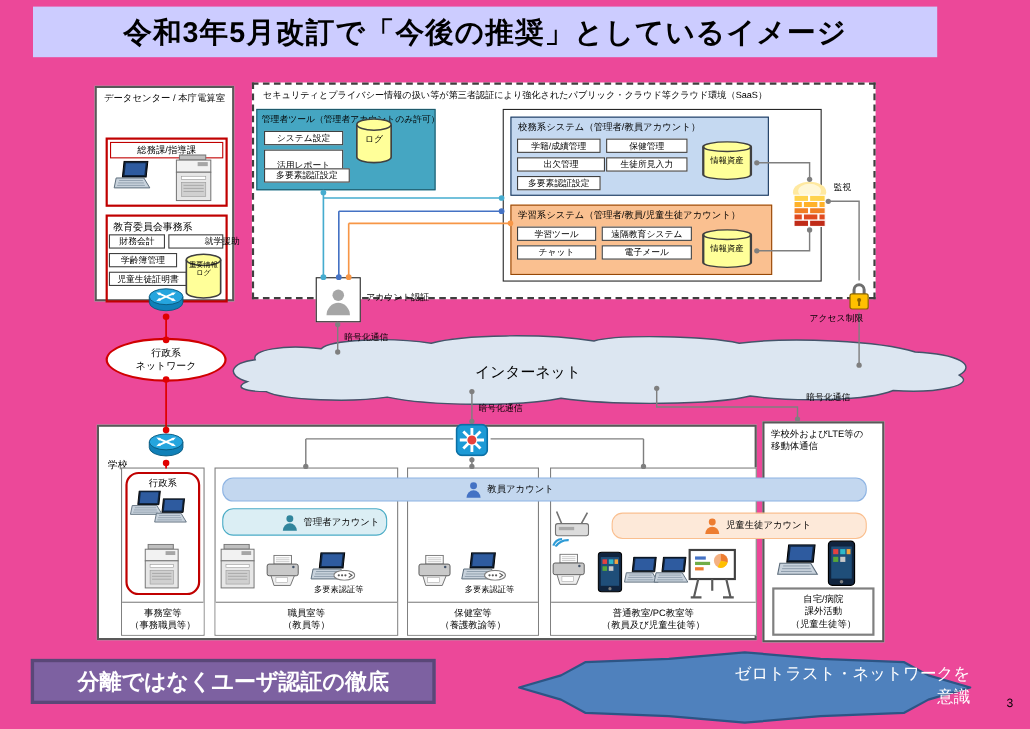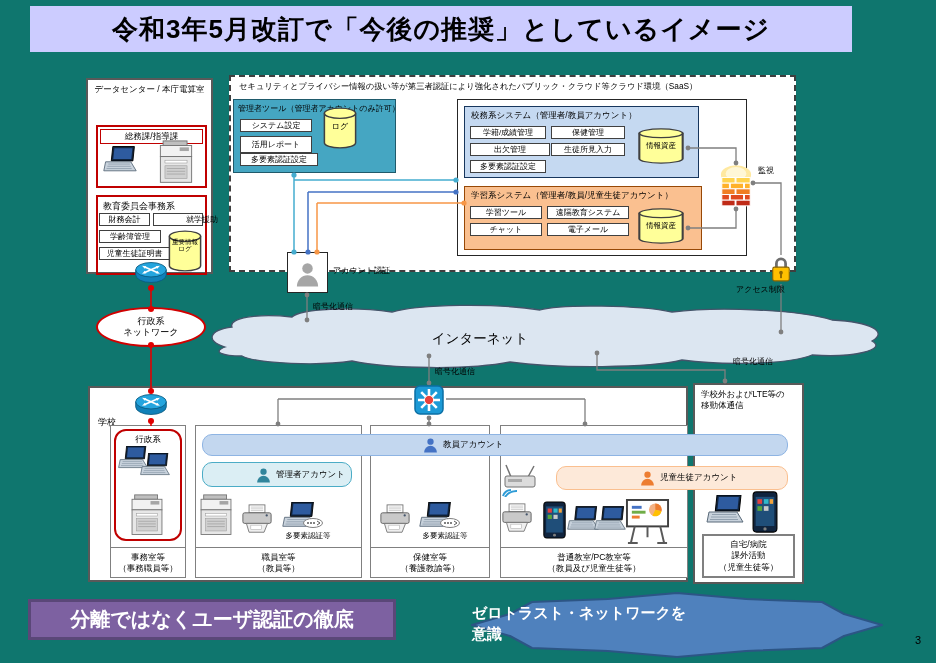--- a/index.html
+++ b/index.html
@@ -1,17 +1,17 @@
 <!DOCTYPE html>
 <html><head>
 <meta charset="utf-8">
 <style>
 *{margin:0;padding:0;box-sizing:border-box}
 body{font-family:"Liberation Sans","DejaVu Sans",sans-serif;background:#fff;color:#000}
-#canvas{position:relative;width:936px;height:663px;background:#0f766e;overflow:hidden}
+#canvas{position:relative;width:936px;height:663px;background:#ec4899;overflow:hidden}
 .abs{position:absolute}
 .z1{z-index:1}.z4{z-index:4}.z6{z-index:6}
 .flexc{display:flex;align-items:center;justify-content:center;text-align:center}
 .btn{position:absolute;background:#fff;border:1px solid #404040;font-size:8px;display:flex;align-items:center;justify-content:center;white-space:nowrap;line-height:1;z-index:2}
 .lbl{position:absolute;font-size:8px;white-space:nowrap;line-height:1.2;z-index:6}
 .sub{position:absolute;background:#fff;border:1.5px solid #808080;z-index:1}
 .roomlbl{position:absolute;left:0;right:0;bottom:0;height:30px;border-top:1.5px solid #808080;display:flex;flex-direction:column;align-items:center;justify-content:center;font-size:8.5px;line-height:1.25;text-align:center;background:#fff}
 .band{position:absolute;border-radius:10px;z-index:4}
 .bandGroup{position:absolute;display:flex;align-items:center;gap:5px;z-index:6;font-size:8.5px;white-space:nowrap}
 svg.icon{position:absolute;z-index:4}
@@ -177,21 +177,21 @@
 </div>
 
 <div class="abs z1" style="left:229px;top:75px;width:567px;height:197px;border:2.5px dashed #3F3F3F;background:#fff;">
   <div class="abs" style="left:8px;top:4px;font-size:8.3px;white-space:nowrap;">セキュリティとプライバシー情報の扱い等が第三者認証により強化されたパブリック・クラウド等クラウド環境（SaaS）</div>
 </div>
 
 <div class="abs z1" style="left:233px;top:99px;width:163px;height:74px;background:#45A6C2;border:1px solid #1F5A6B;">
   <div class="abs" style="left:4px;top:3px;font-size:8px;white-space:nowrap;">管理者ツール（管理者アカウントのみ許可）</div>
 </div>
 <div class="btn" style="left:240px;top:119px;width:72px;height:13px;">システム設定</div>
-<div class="btn" style="left:240px;top:136px;width:72px;height:17px;">活用レポート</div>
+<div class="btn" style="left:240px;top:136px;width:72px;height:29px;">活用レポート</div>
 <div class="btn" style="left:240px;top:153px;width:78px;height:13px;">多要素認証設定</div>
 <svg class="icon" style="left:322px;top:107px" width="36" height="42">
       <use href="#sym-cyl"></use>
     </svg>
 <div class="abs z6" style="left:322px;top:121px;width:36px;text-align:center;font-size:8px;">ログ</div>
 
 <div class="abs z1" style="left:457px;top:99px;width:290px;height:157px;background:#fff;border:1.5px solid #262626;"></div>
 
 <div class="abs z1" style="left:464px;top:106px;width:235px;height:72px;background:#C5D9F1;border:1px solid #17365D;">
   <div class="abs" style="left:6px;top:3px;font-size:8.5px;white-space:nowrap;">校務系システム（管理者/教員アカウント）</div>
@@ -367,21 +367,21 @@
 <div class="abs z4 flexc" style="left:702px;top:534px;width:93px;height:44px;border:2px solid #808080;background:#fff;font-size:8.5px;line-height:1.3;flex-direction:column;">
   <div>自宅/病院</div>
   <div>課外活動</div>
   <div>（児童生徒等）</div>
 </div>
 
 <div class="abs z1 flexc" style="left:28px;top:599px;width:368px;height:41px;background:#7D61A1;border:3px solid #5A4778;color:#fff;font-size:20px;font-weight:bold;justify-content:center;">
       <span>分離ではなくユーザ認証の徹底</span>
     </div>
 
-<div class="abs z6" style="left:472px;top:602px;width:410px;text-align:left;color:#fff;font-size:15px;font-weight:bold;line-height:1.4;">
+<div class="abs z6" style="left:472px;top:602px;width:410px;text-align:right;color:#fff;font-size:15px;font-weight:normal;line-height:1.4;">
   <div>ゼロトラスト・ネットワークを</div>
   <div>意識</div>
 </div>
 
 <div class="abs z6" style="left:915px;top:634px;font-size:11px;">3</div>
 
 <svg id="wires" width="936" height="663" viewBox="0 0 936 663">
 
   <path d="M225 347 C205 341,209 330,232 327 C228 318,258 313,292 317 C300 309,352 306,392 312 C420 304,496 303,540 310 C560 304,640 305,672 312 C720 306,800 310,832 320 C872 322,888 332,872 341 C888 350,852 358,812 355 C790 364,726 366,682 360 C650 368,560 369,510 362 C470 370,390 369,352 361 C320 366,258 364,242 356 C222 356,212 352,225 347 Z" fill="#DCE6F1" stroke="#44546A" stroke-width="1.3"></path>
 

